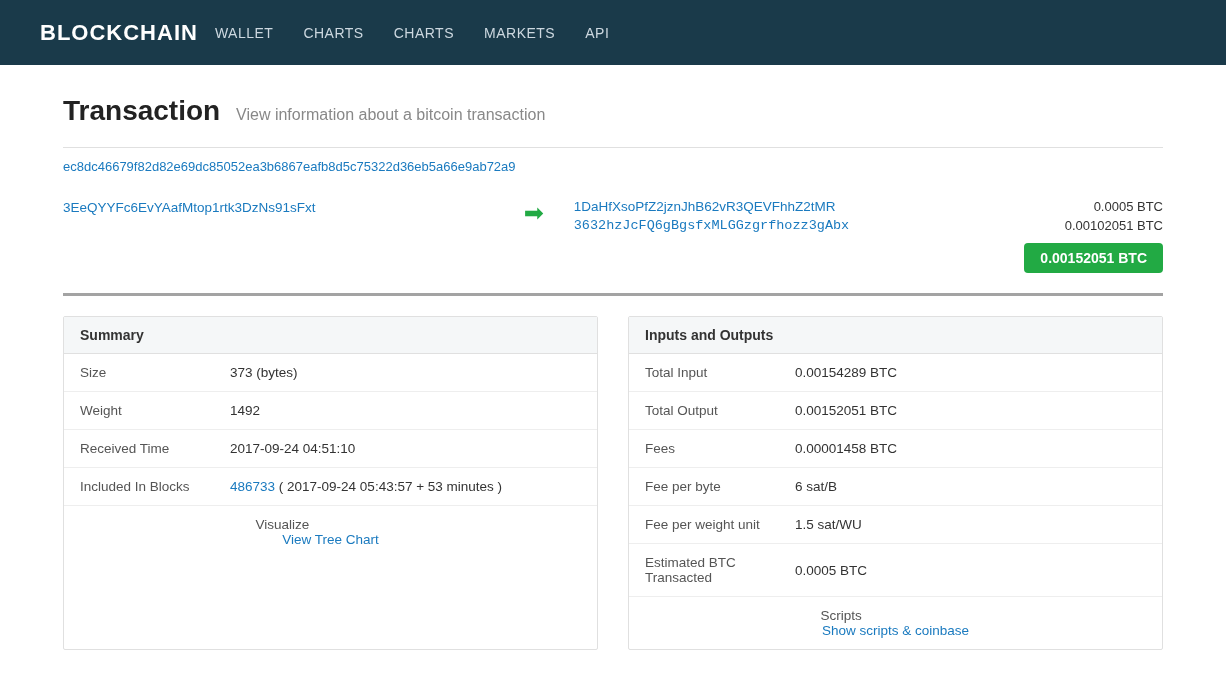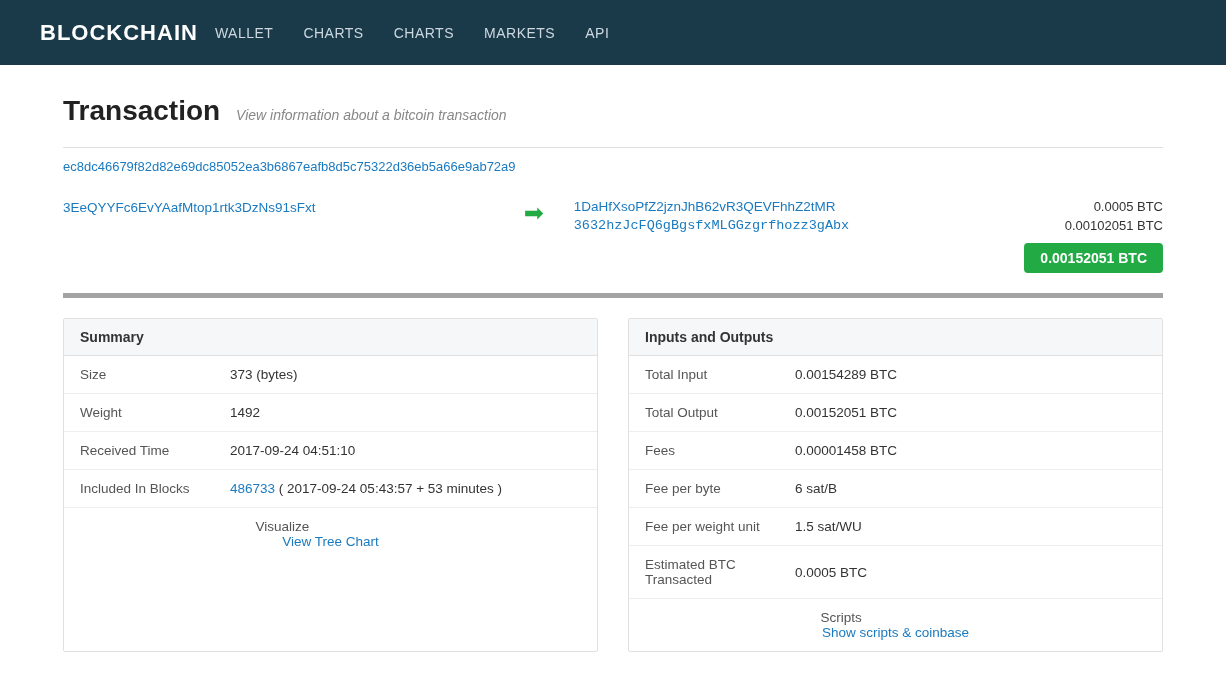--- a/index.html
+++ b/index.html
@@ -68,42 +68,41 @@
     }
     .page-title-section h1 {
       display: inline;
       font-size: 28px;
       font-weight: 700;
       color: #222;
       margin-right: 12px;
     }
     .page-subtitle {
       color: #888;
-      font-size: 14px;
-      font-style: italic;
+      font-size: 16px;
     }
 
     
     .tx-hash-row {
       border-top: 1px solid #e0e0e0;
       padding: 10px 0;
     }
     .tx-hash {
       color: #1a7abf;
       font-size: 13px;
       text-decoration: none;
     }
 
     
     .tx-addresses-row {
       display: flex;
       align-items: flex-start;
       justify-content: space-between;
       padding: 15px 0 20px;
-      border-bottom: 5px solid #a3a3a3;
+      border-bottom: 3px solid #a3a3a3;
     }
     .tx-from {
       flex: 1;
     }
     .tx-from a {
       color: #1a7abf;
       text-decoration: none;
       font-size: 13.5px;
     }
     .arrow-container {

